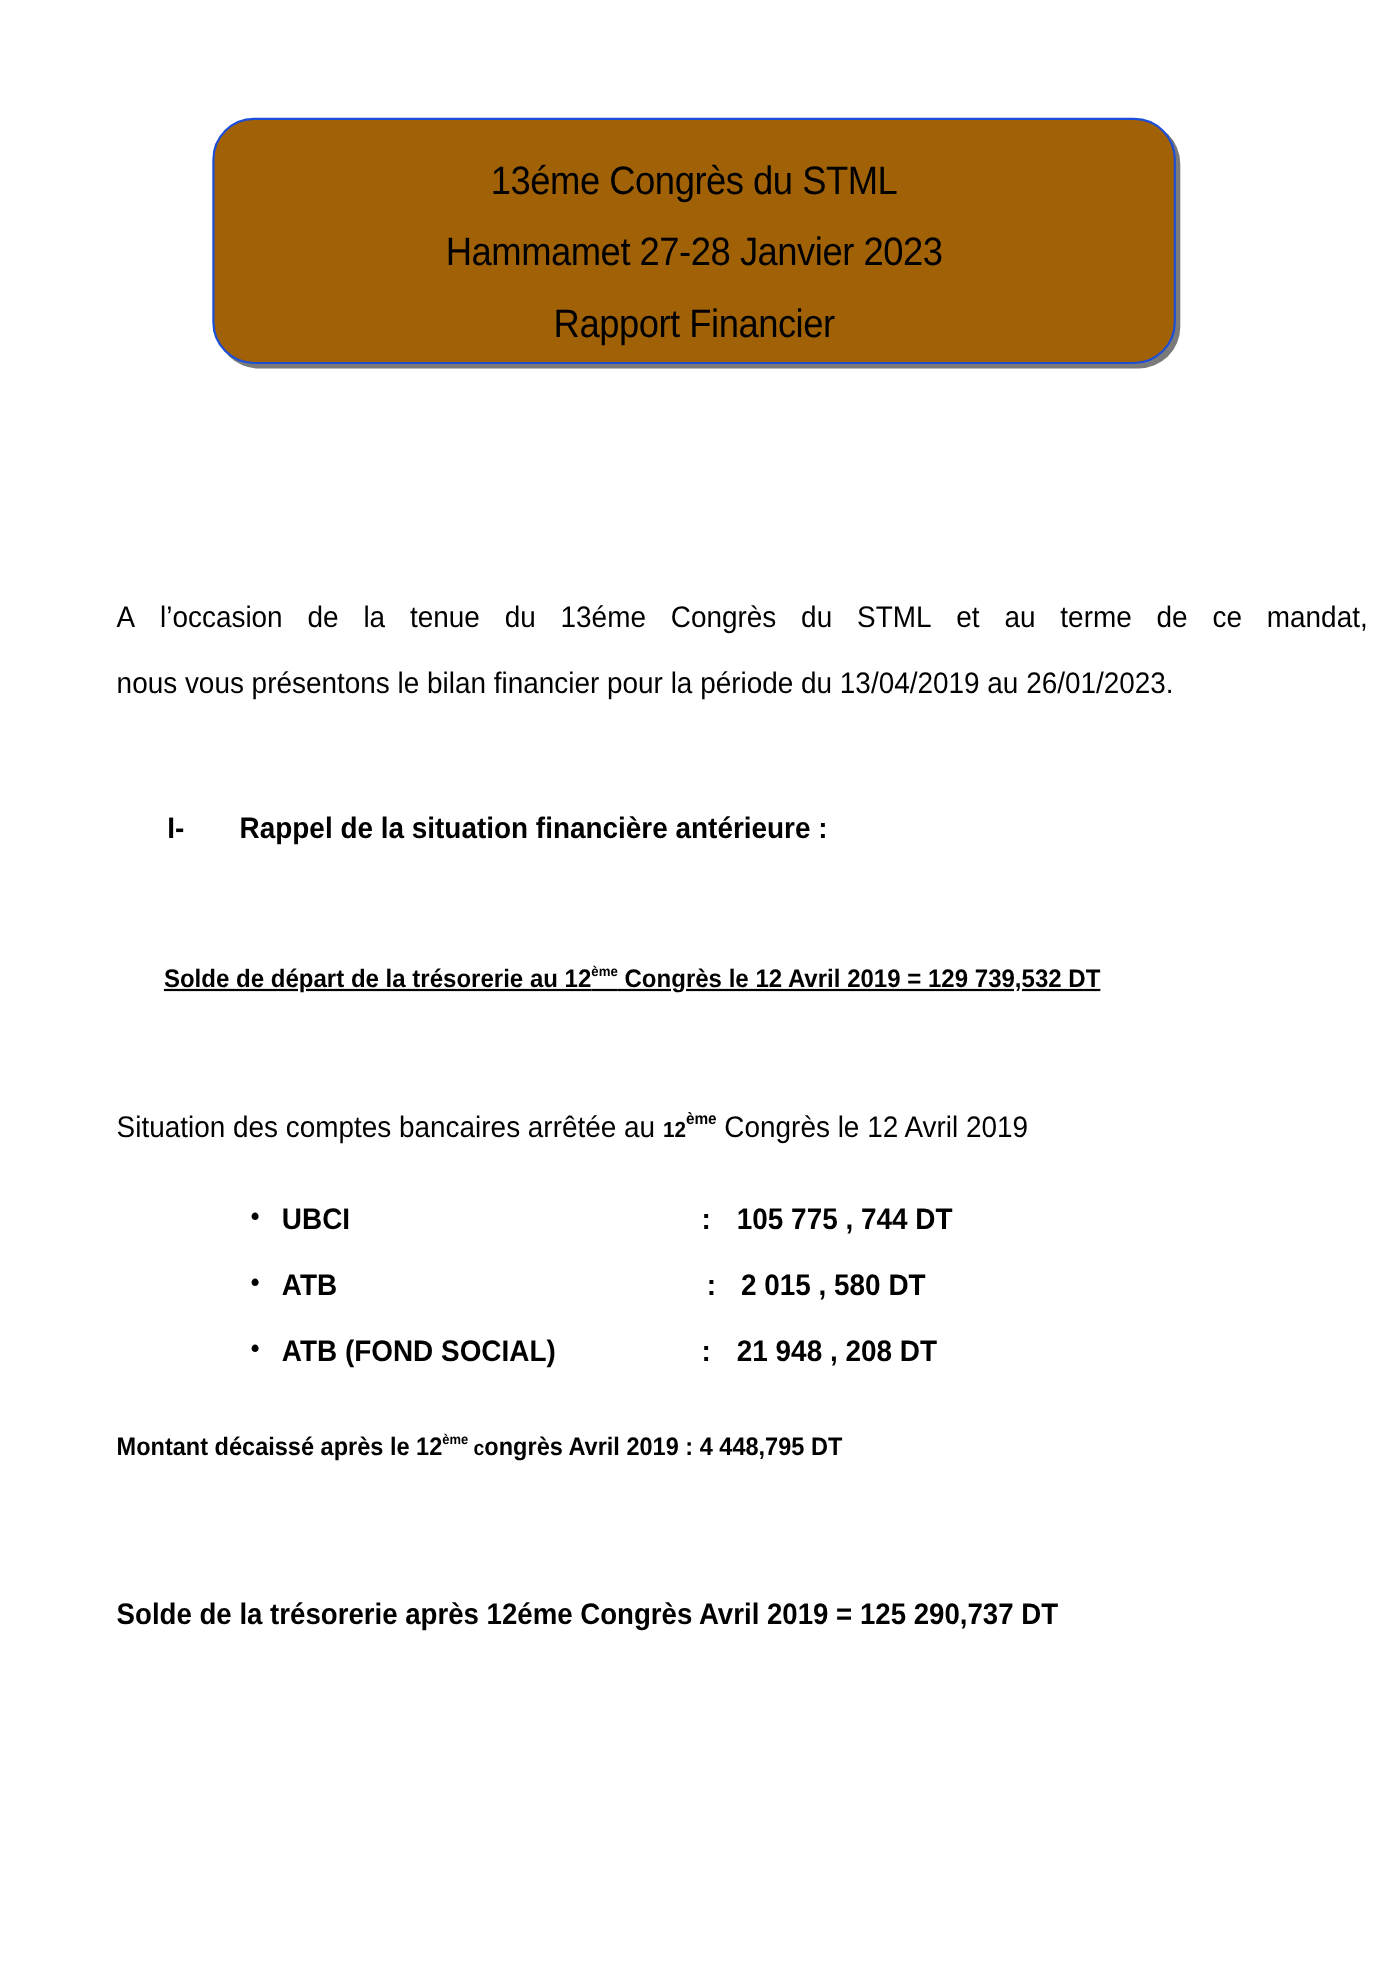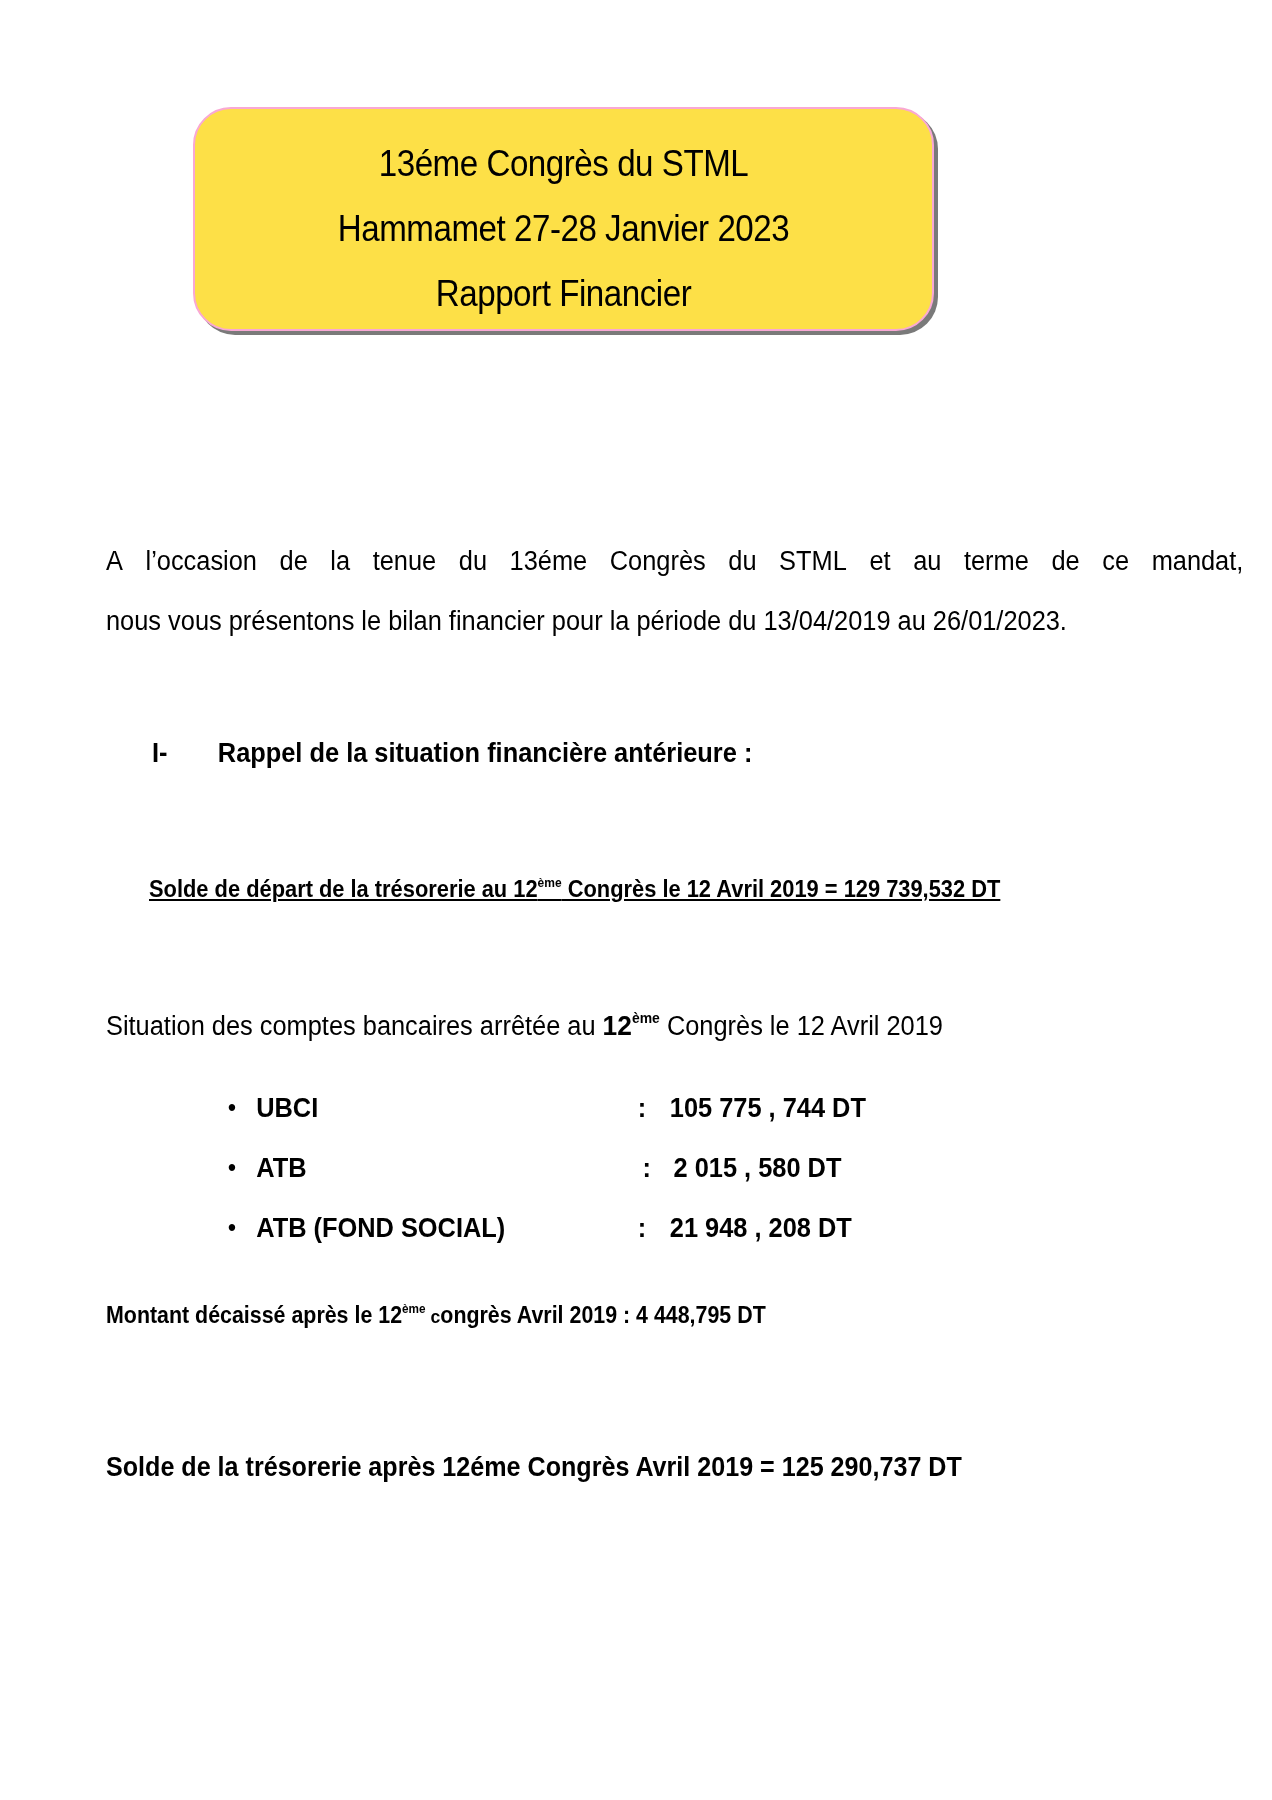--- a/index.html
+++ b/index.html
@@ -1,22 +1,22 @@
 <!DOCTYPE html>
 <html><head>
   <meta charset="utf-8">
   <style>
     html, body { margin: 0; padding: 0; background: #ffffff; }
     body {
       width: 1272px; height: 1800px; position: relative; overflow: hidden;
       font-family: "Liberation Sans", sans-serif; color: #000;
     }
     .title-box {
-      position: absolute; left: 193px; top: 107px; width: 741px; height: 224px;
-      border: 2px solid #f9a8d4; border-radius: 38px; background: #fde047;
+      position: absolute; left: 193px; top: 107px; width: 876px; height: 224px;
+      border: 2px solid #1d4ed8; border-radius: 38px; background: #a16207;
       box-shadow: 4px 4px 0 #7a7a7a;
       box-sizing: border-box;
     }
     .title-line {
       position: absolute; left: 0; right: 0; text-align: center;
       font-size: 36px; letter-spacing: -0.5px; transform: scaleX(0.92);
     }
     .tl1 { top: 34px; }
     .tl2 { top: 99px; }
     .tl3 { top: 164px; }
@@ -35,21 +35,21 @@
     .solde-depart {
       position: absolute; top: 876px; left: 149px; font-size: 23px; font-weight: bold;
       text-decoration: underline; white-space: nowrap;
       transform-origin: left top; transform: scaleX(0.95);
     }
     sup { font-size: 0.55em; vertical-align: 0.8em; line-height: 0; }
     .situation {
       position: absolute; top: 1010px; left: 106px; font-size: 27px; white-space: nowrap;
       transform-origin: left top; transform: scaleX(0.94);
     }
-    .situation .bold12 { font-weight: bold; font-size: 28px; }
+    .situation .bold12 { font-weight: bold; font-size: 20px; }
     .accounts { position: absolute; left: 228px; top: 1093px; }
     .acct {
       position: absolute; left: 0; height: 36px; width: 800px;
       font-size: 27px; font-weight: bold; white-space: nowrap;
       transform-origin: left top; transform: scaleX(0.94);
     }
     .acct .bullet { position: absolute; left: 0; top: 0; font-size: 24px; }
     .acct .name { position: absolute; left: 30px; top: 0; }
     .acct .colon { position: absolute; left: 436px; top: 0; }
     .acct .amount { position: absolute; left: 470px; top: 0; }

